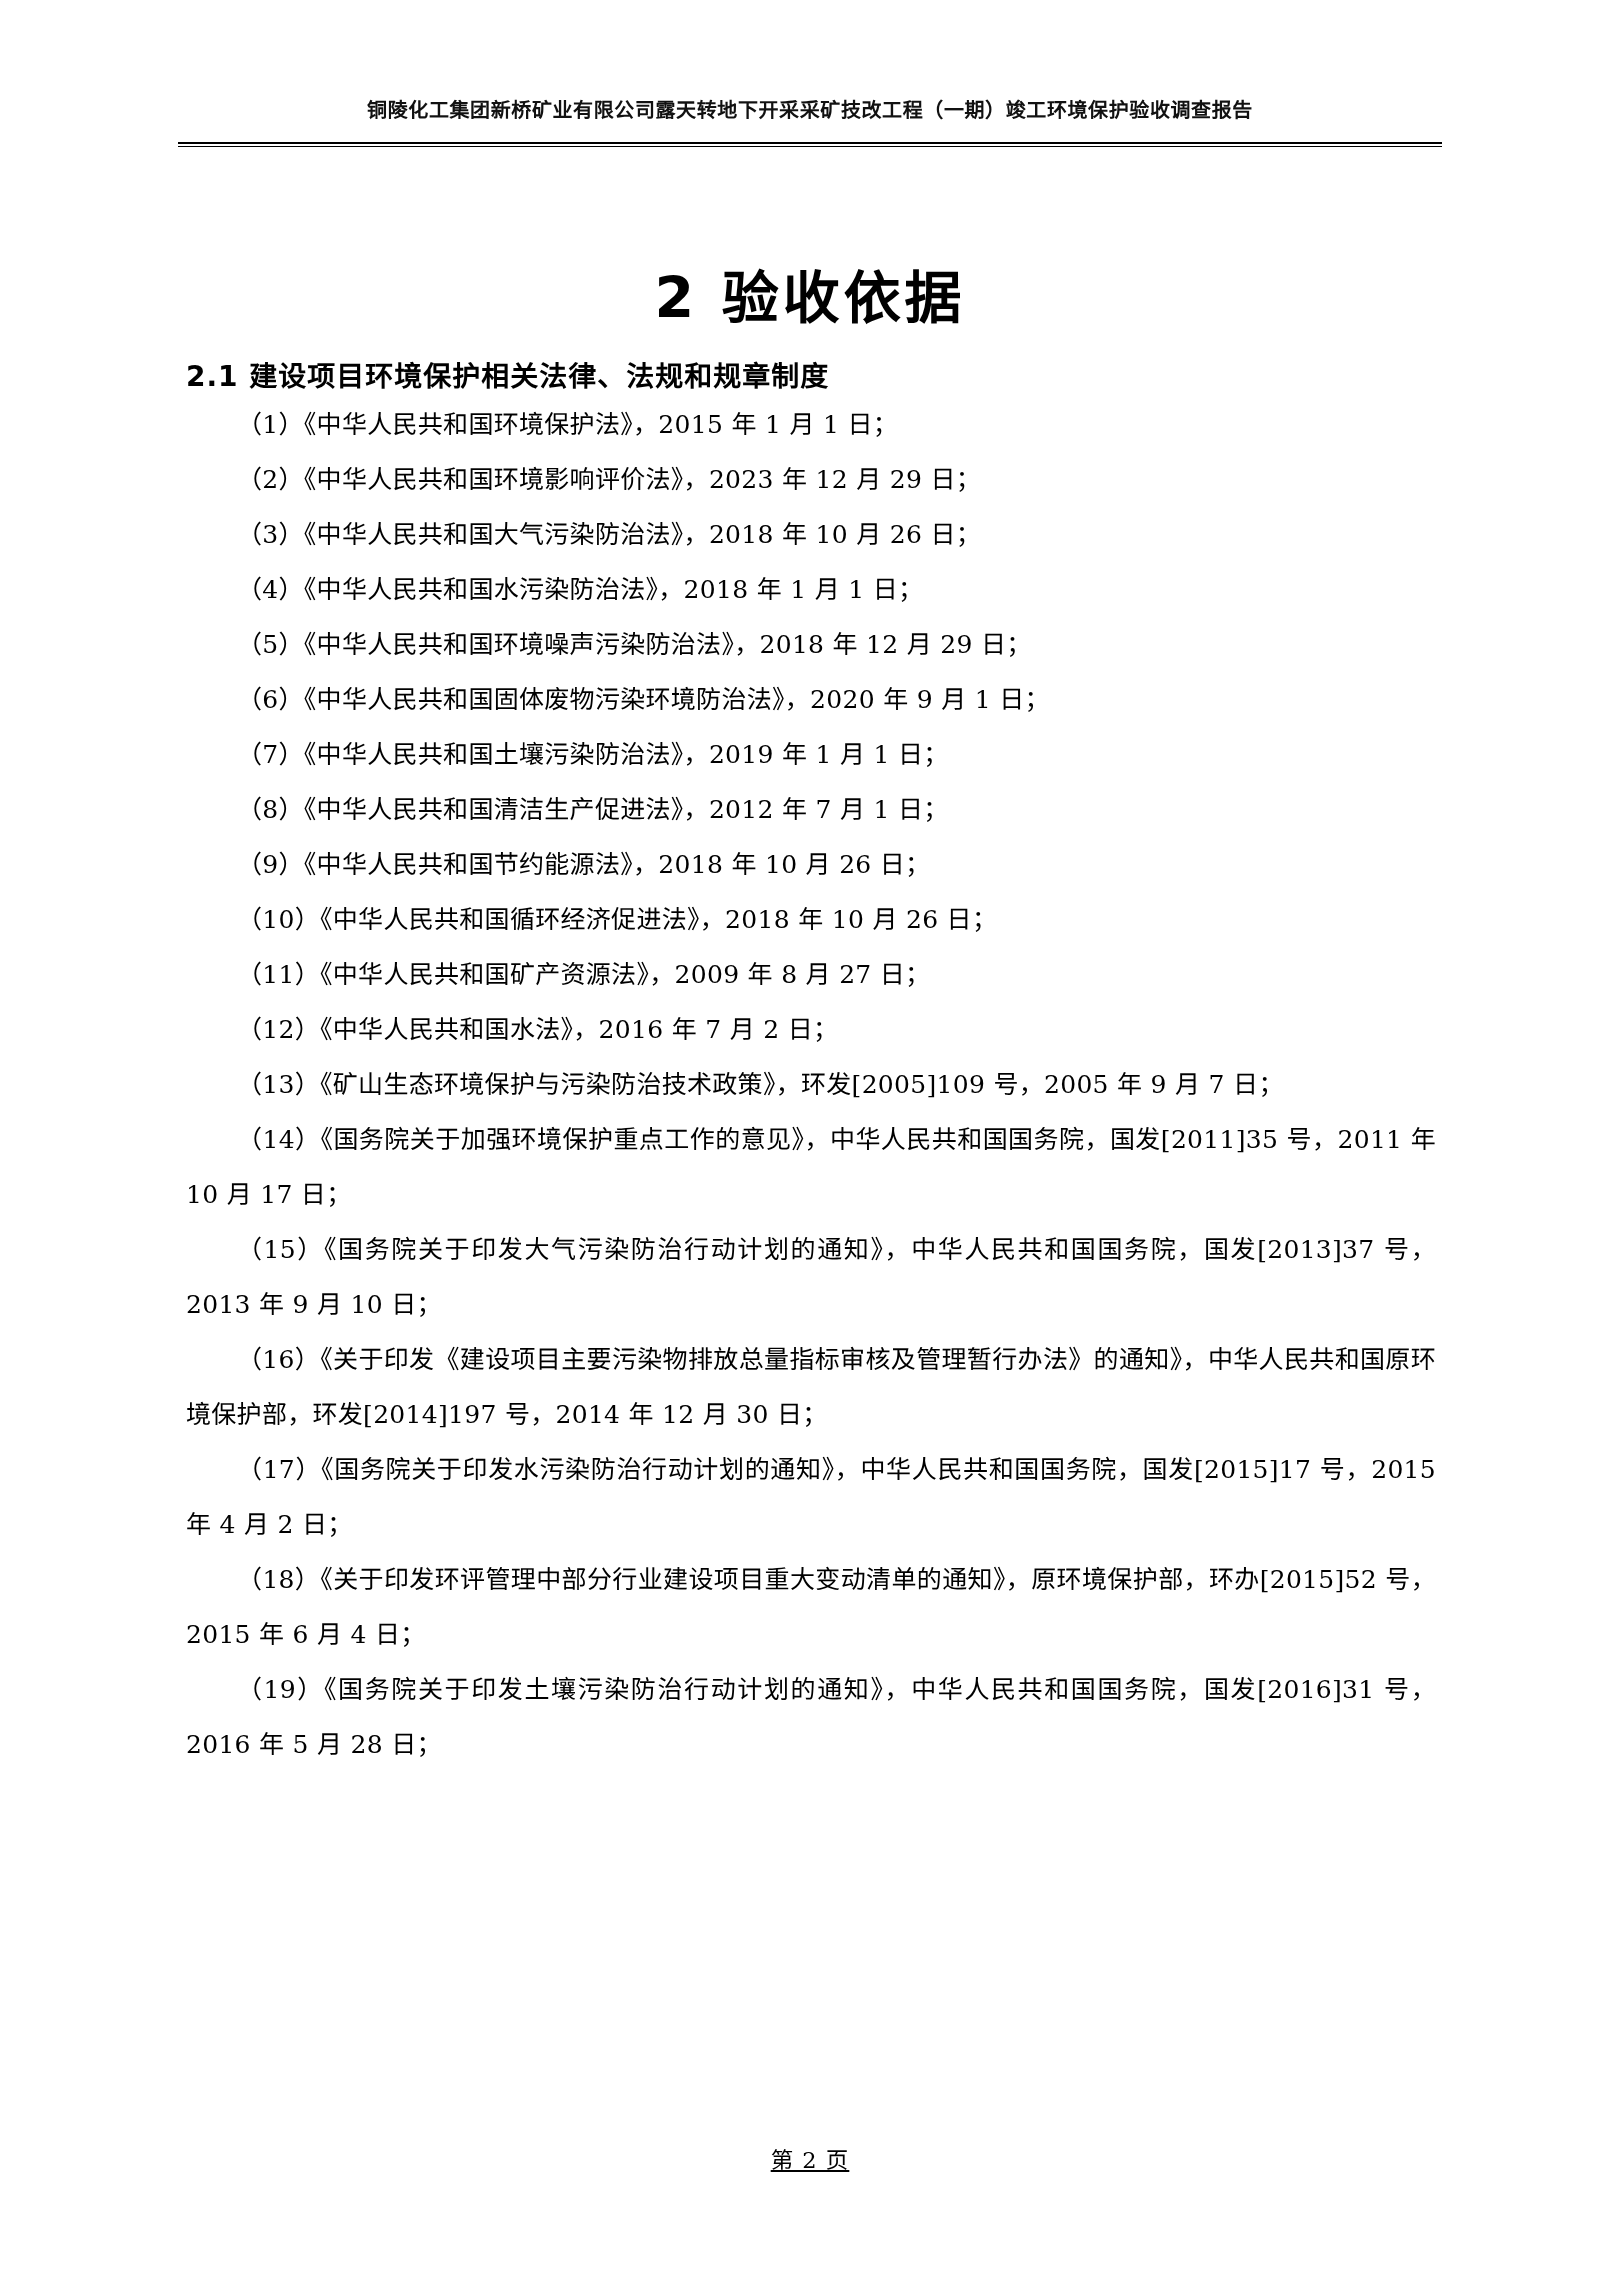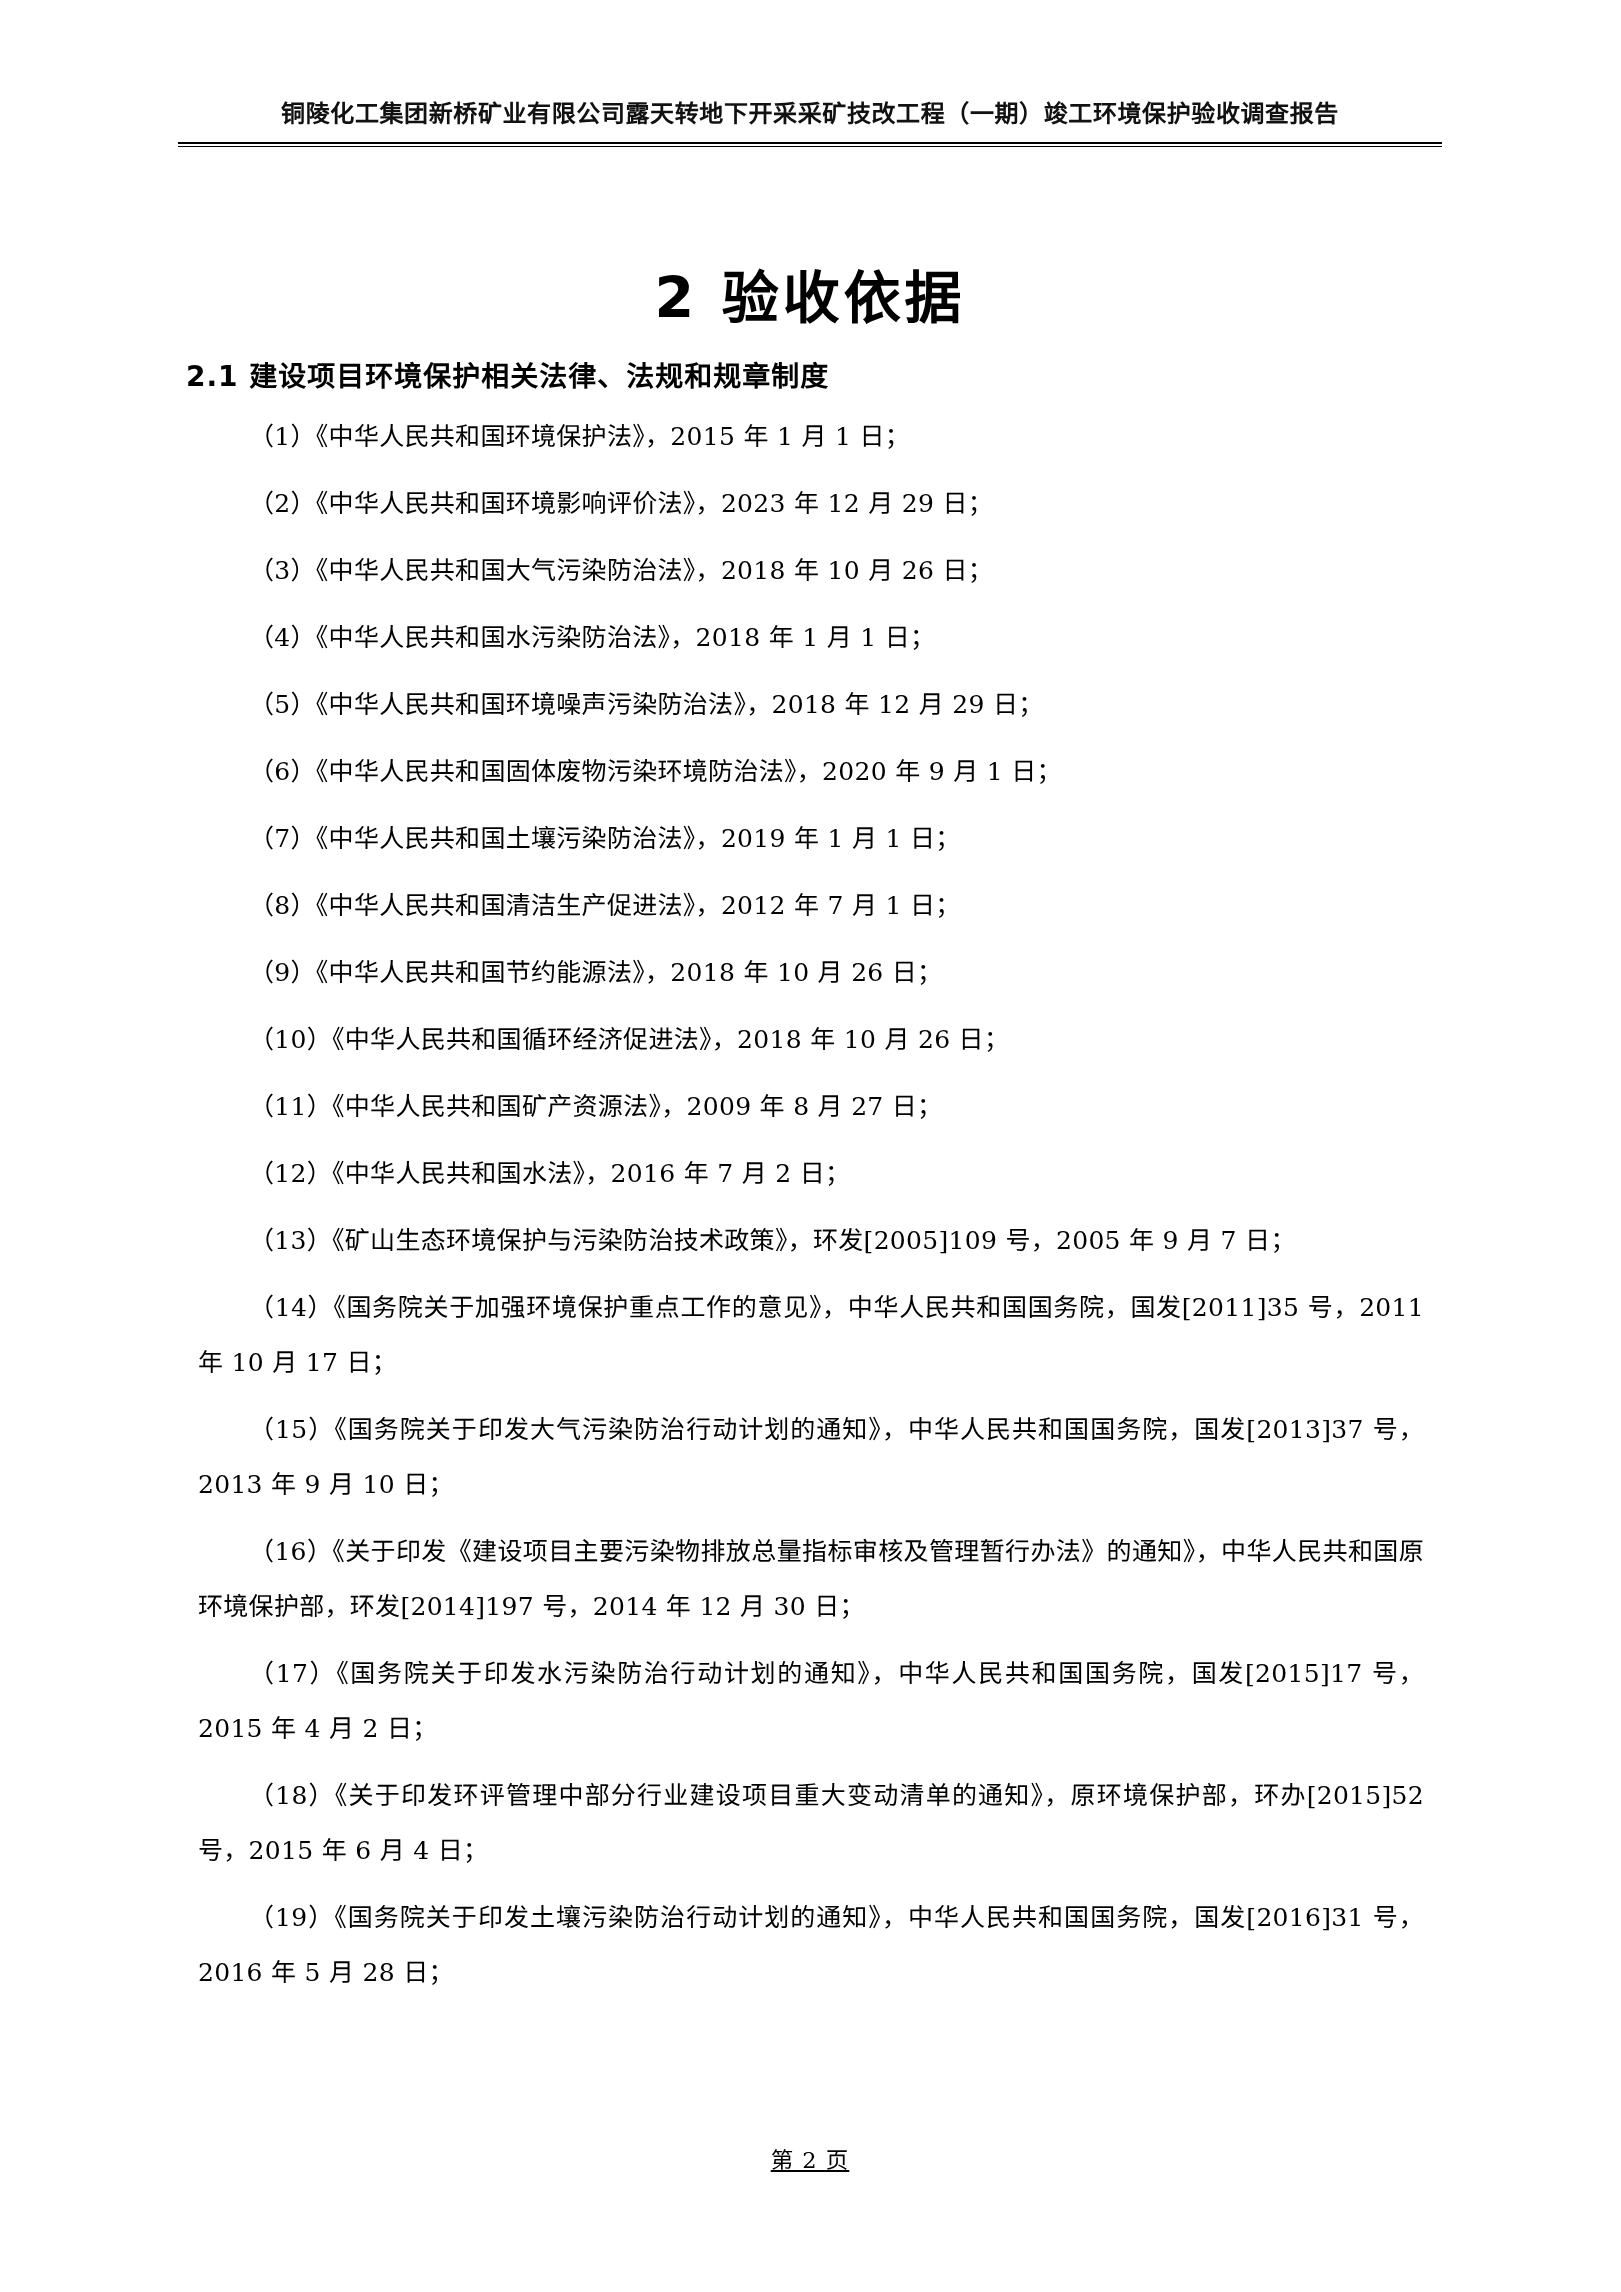--- a/index.html
+++ b/index.html
@@ -17,21 +17,21 @@
     box-sizing: border-box;
     overflow: hidden;
   }
   .header {
     position: absolute;
     top: 94px;
     left: 178px;
     width: 1264px;
     text-align: center;
     font-family: Liberation Serif, serif;
-    font-size: 24px;
+    font-size: 20px;
     letter-spacing: 0.6px;
     color: #111;
     font-weight: 600;
     white-space: nowrap;
   }
   .header-rule {
     position: absolute;
     top: 142px;
     left: 178px;
     width: 1264px;
@@ -67,21 +67,21 @@
     top: 397px;
     left: 186px;
     width: 1250px;
   }
   .para {
     font-size: 25px;
     line-height: 55px;
     text-align: justify;
     text-justify: inter-ideograph;
     text-indent: 51px;
-    margin: 12px;
+    margin: 0;
     letter-spacing: 0.3px;
   }
   .footer {
     position: absolute;
     top: 2142px;
     left: 178px;
     width: 1264px;
     text-align: center;
     font-size: 22.5px;
     letter-spacing: 1px;

